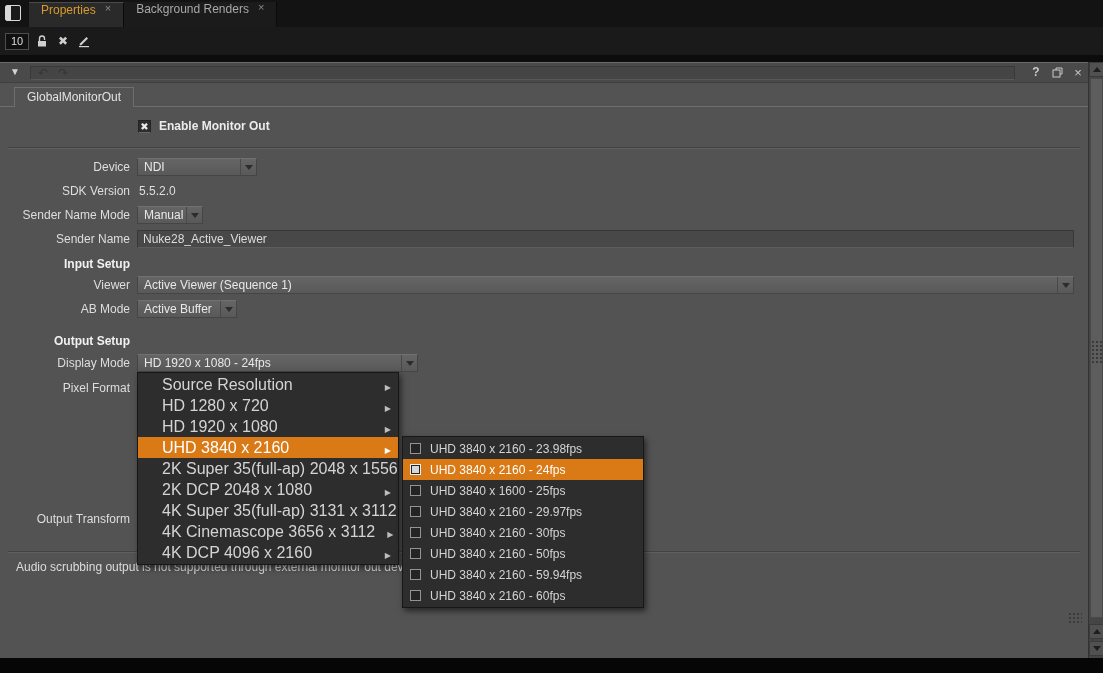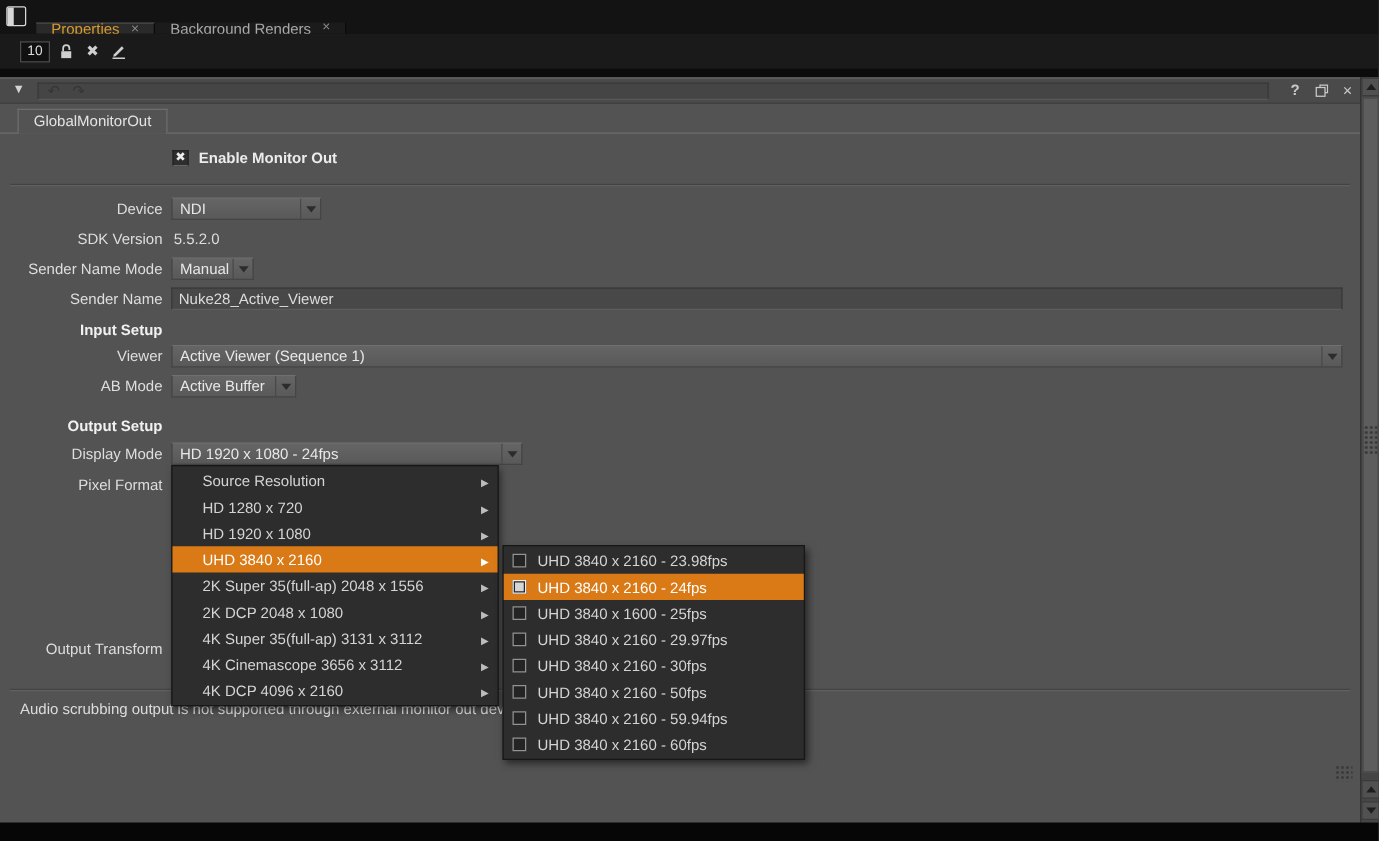--- a/index.html
+++ b/index.html
@@ -5,24 +5,24 @@
   *{box-sizing:border-box;margin:0;padding:0}
   html,body{background:#222}
   body{font-family:"Liberation Sans",sans-serif}
   .screen{position:relative;width:1103px;height:673px;background:#535353;overflow:hidden}
 
   
   .topbars{position:absolute;left:0;top:0;width:1103px;height:62px;background:#0c0c0c}
   .tabbar{position:absolute;left:0;top:0;width:100%;height:27px;background:#131313;display:flex;align-items:stretch}
   .app-icon{width:16px;height:16px;margin:5px 8px 0 5px;background:#1a1a1a;border:1px solid #d8d8d8;border-radius:2px;position:relative}
   .app-icon::before{content:"";position:absolute;left:0;top:0;bottom:0;width:5px;background:#d8d8d8}
-  .tab{display:flex;align-items:center;gap:9px;padding:0 12px;font-size:12px;color:#a8a8a8;background:#1b1b1b;border-right:1px solid #0a0a0a;margin-top:18px}
+  .tab{display:flex;align-items:flex-start;gap:9px;padding:0 12px;font-size:12px;color:#a8a8a8;background:#1b1b1b;border-right:1px solid #0a0a0a;margin-top:2px}
   .tab.active{background:#2a2a2a;color:#d99b2b;border-top:1px solid #4a4a4a}
   .tab .tab-x{color:#8a8a8a;font-size:11px;line-height:11px}
-  .toolbar{position:absolute;left:0;top:27px;width:100%;height:28px;background:#1a1a1a;display:flex;align-items:center;gap:5px;padding-left:16px}
+  .toolbar{position:absolute;left:0;top:27px;width:100%;height:28px;background:#1a1a1a;display:flex;align-items:center;gap:5px;padding-left:5px}
   .count-box{width:24px;height:17px;background:#101010;border:1px solid #4d4d4d;color:#dcdcdc;font-size:11px;text-align:center;line-height:15px}
   .tool-icon{width:16px;height:16px;display:flex;align-items:center;justify-content:center;color:#cfcfcf;font-size:12px}
 
   
   .panel{position:absolute;left:0;top:62px;width:1088px;height:596px;background:#535353;border-top:1px solid #6b6b6b}
   .panel-header{position:absolute;left:0;top:0;width:100%;height:20px;background:#4a4a4a;border-bottom:1px solid #3f3f3f}
   .collapse{position:absolute;left:10px;top:3px;font-size:10px;color:#d4d4d4}
   .hist-field{position:absolute;left:30px;top:3px;width:985px;height:14px;background:#454545;border:1px solid #393939;border-bottom-color:#585858;display:flex;align-items:center;gap:10px;padding-left:7px}
   .hist-glyph{font-size:12px;line-height:12px;color:#353535}
   .ph-icon{position:absolute;top:2px;font-size:12px;color:#c9c9c9;width:16px;text-align:center}
@@ -59,21 +59,21 @@
   .w-device{width:120px}.w-snm{width:66px}.w-abmode{width:100px}.w-dmode{width:281px}.w-wide{width:937px}
 
   .audio-note{position:absolute;left:16px;top:497px;font-size:12px;color:#dcdcdc}
 
   .corner-grip{position:absolute;left:1068px;top:549px;width:14px;height:13px;background-image:radial-gradient(#3c3c3c 1px,transparent 1.3px);background-size:4px 4px}
 
   
   .menu{position:absolute;background:#2d2d2d;border:1px solid #171717;box-shadow:2px 3px 6px rgba(0,0,0,.55);z-index:50;padding:1px 0}
   .menu-main{left:137px;top:372px;width:262px}
   .menu-sub{left:402px;top:436px;width:242px}
-  .menu-item{height:21px;display:flex;align-items:center;font-size:12px;color:#d4d4d4;padding:0 7px 0 24px;white-space:nowrap}
+  .menu-item{height:21px;display:flex;align-items:center;font-size:16px;color:#d4d4d4;padding:0 7px 0 24px;white-space:nowrap}
   .menu-item.hl{background:#d97a16;color:#ffffff}
   .mi-arrow{margin-left:auto;padding-left:12px;color:#bdbdbd}
   .mi-arrow::before{content:"▶";font-size:8px}
   .menu-item.hl .mi-arrow{color:#fff}
   .submenu-item{height:21px;display:flex;align-items:center;gap:9px;font-size:12px;color:#d4d4d4;padding:0 10px 0 7px;white-space:nowrap}
   .submenu-item.hl{background:#d97a16;color:#ffffff}
   .mcheck{position:relative;width:11px;height:11px;border:1px solid #939393;background:#242424;flex:0 0 auto}
   .mcheck.checked{border-color:#efefef}
   .mcheck.checked::after{content:"";position:absolute;left:1px;top:1px;right:1px;bottom:1px;background:#d6d6d6}
 

